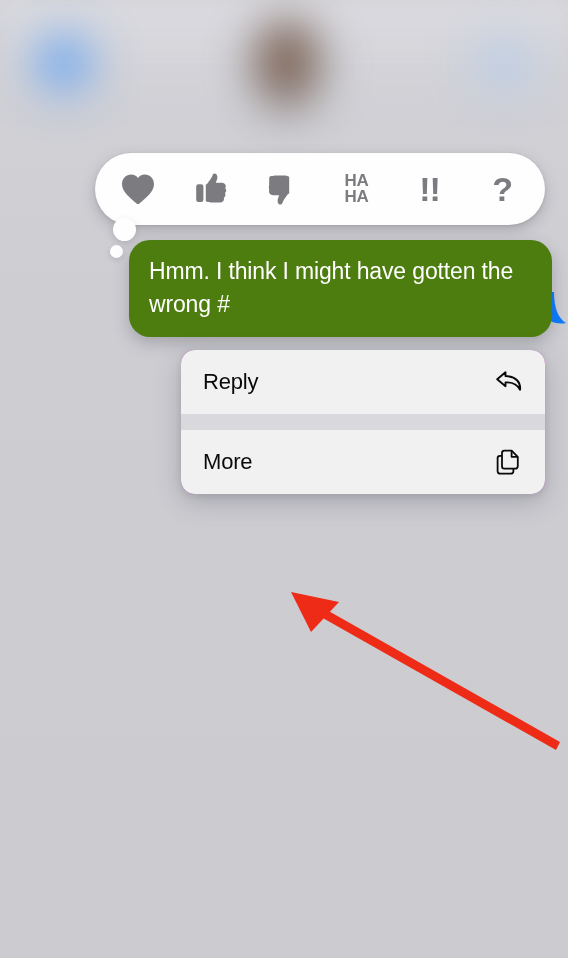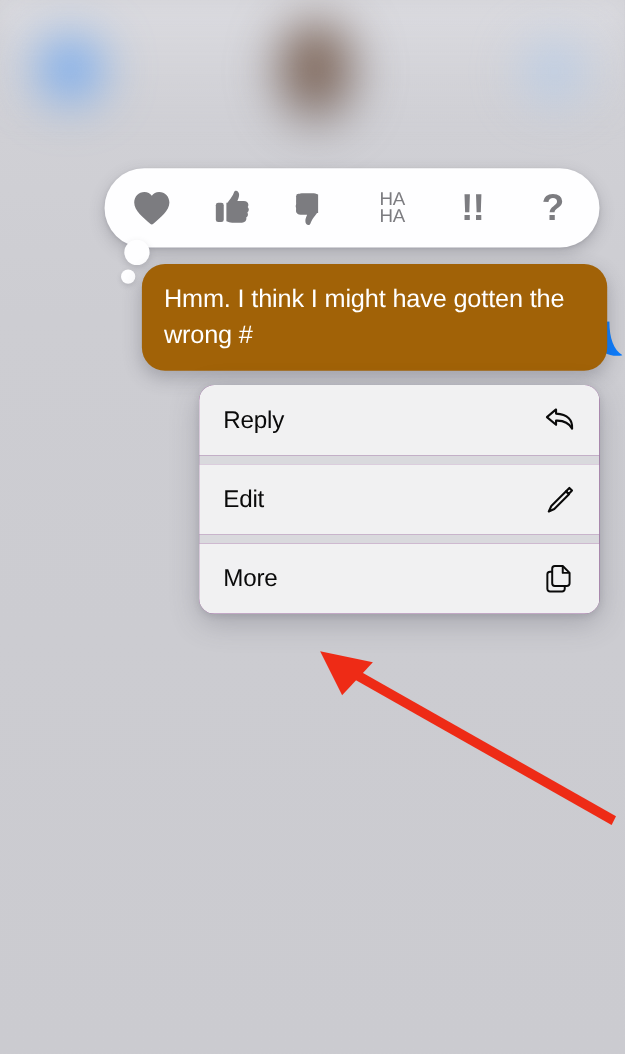--- a/index.html
+++ b/index.html
@@ -77,21 +77,21 @@
     height: 56px;
     display: flex;
     align-items: center;
     justify-content: center;
     border-radius: 50%;
     cursor: pointer;
     color: #7c7c80;
   }
   .tapback-btn svg { display: block; }
   .tapback-text {
-    font-weight: 400;
+    font-weight: 700;
     color: #7c7c80;
     text-align: center;
     line-height: 0.92;
     letter-spacing: -0.4px;
   }
   .tapback-haha { font-size: 17px; }
   .tapback-bang { font-size: 34px; line-height: 1; letter-spacing: -1px; font-weight: 700; }
   .tapback-quest { font-size: 34px; line-height: 1; font-weight: 700; }
 
   #tapback-tail-big {
@@ -115,21 +115,21 @@
     box-shadow: 0 2px 5px rgba(85,85,95,0.2);
   }
 
   
   #message-bubble {
     position: absolute;
     left: 129px;
     top: 240px;
     width: 423px;
     min-height: 84px;
-    background: #a16207;
+    background: #4d7c0f;
     border-radius: 21px;
     box-sizing: border-box;
     padding: 15px 22px 16px 20px;
     box-shadow: 0 6px 16px rgba(70,70,84,0.30);
   }
   #message-bubble-text {
     color: #ffffff;
     font-size: 23px;
     line-height: 33px;
     letter-spacing: -0.15px;
@@ -146,21 +146,21 @@
   #message-bubble-tail svg { display: block; }
 
   
   #context-menu {
     position: absolute;
     left: 181px;
     top: 350px;
     width: 364px;
     border-radius: 14px;
     overflow: hidden;
-    background: #701a75;
+    background: #a21caf;
     box-shadow: 0 8px 26px rgba(80,80,92,0.30), 0 2px 6px rgba(80,80,92,0.16);
   }
   .menu-group { background: #f1f1f2; }
   .menu-group-gap {
     height: 8px;
     background: #d9d9dd;
   }
   .menu-item {
     height: 64px;
     display: flex;
@@ -273,29 +273,20 @@
         <svg width="28" height="26" viewBox="0 0 28 26" fill="none" stroke="currentColor" stroke-width="1.9" stroke-linecap="round" stroke-linejoin="round" aria-hidden="true">
           <path d="M10.5 3.2 2.2 10.2l8.3 7v-3.8c6.8-.3 11.5 1.6 14.6 7.3.6-7.6-3.8-13.1-14.6-13.7V3.2Z"></path>
         </svg>
       </span>
     </div>
   </div>
 
   <div class="menu-group-gap"></div>
 
   <div class="menu-group">
-    <div class="menu-item">
-      <span class="menu-item-label">Edit</span>
-      <span class="menu-item-icon">
-        <svg width="28" height="28" viewBox="0 0 28 28" fill="none" stroke="currentColor" stroke-width="1.9" stroke-linecap="round" stroke-linejoin="round" aria-hidden="true">
-          <path d="M22.6 3.6 25 6l-3 3-2.4-2.4 3-3Z"></path>
-          <path d="M19.6 6.6 6.2 20l-2.3 5 5-2.3L22.3 9.3 19.6 6.6Z"></path>
-        </svg>
-      </span>
-    </div>
   </div>
 
   <div class="menu-group-gap"></div>
 
   <div class="menu-group">
     <div class="menu-item">
       <span class="menu-item-label">More</span>
       <span class="menu-item-icon">
         <svg width="28" height="28" viewBox="0 0 28 28" fill="none" stroke="currentColor" stroke-width="1.8" stroke-linejoin="round" aria-hidden="true">
           <path d="M9.4 2.6h7.2l6.2 6.2v9.5a2.4 2.4 0 0 1-2.4 2.4h-11a2.4 2.4 0 0 1-2.4-2.4V5a2.4 2.4 0 0 1 2.4-2.4Z"></path>

